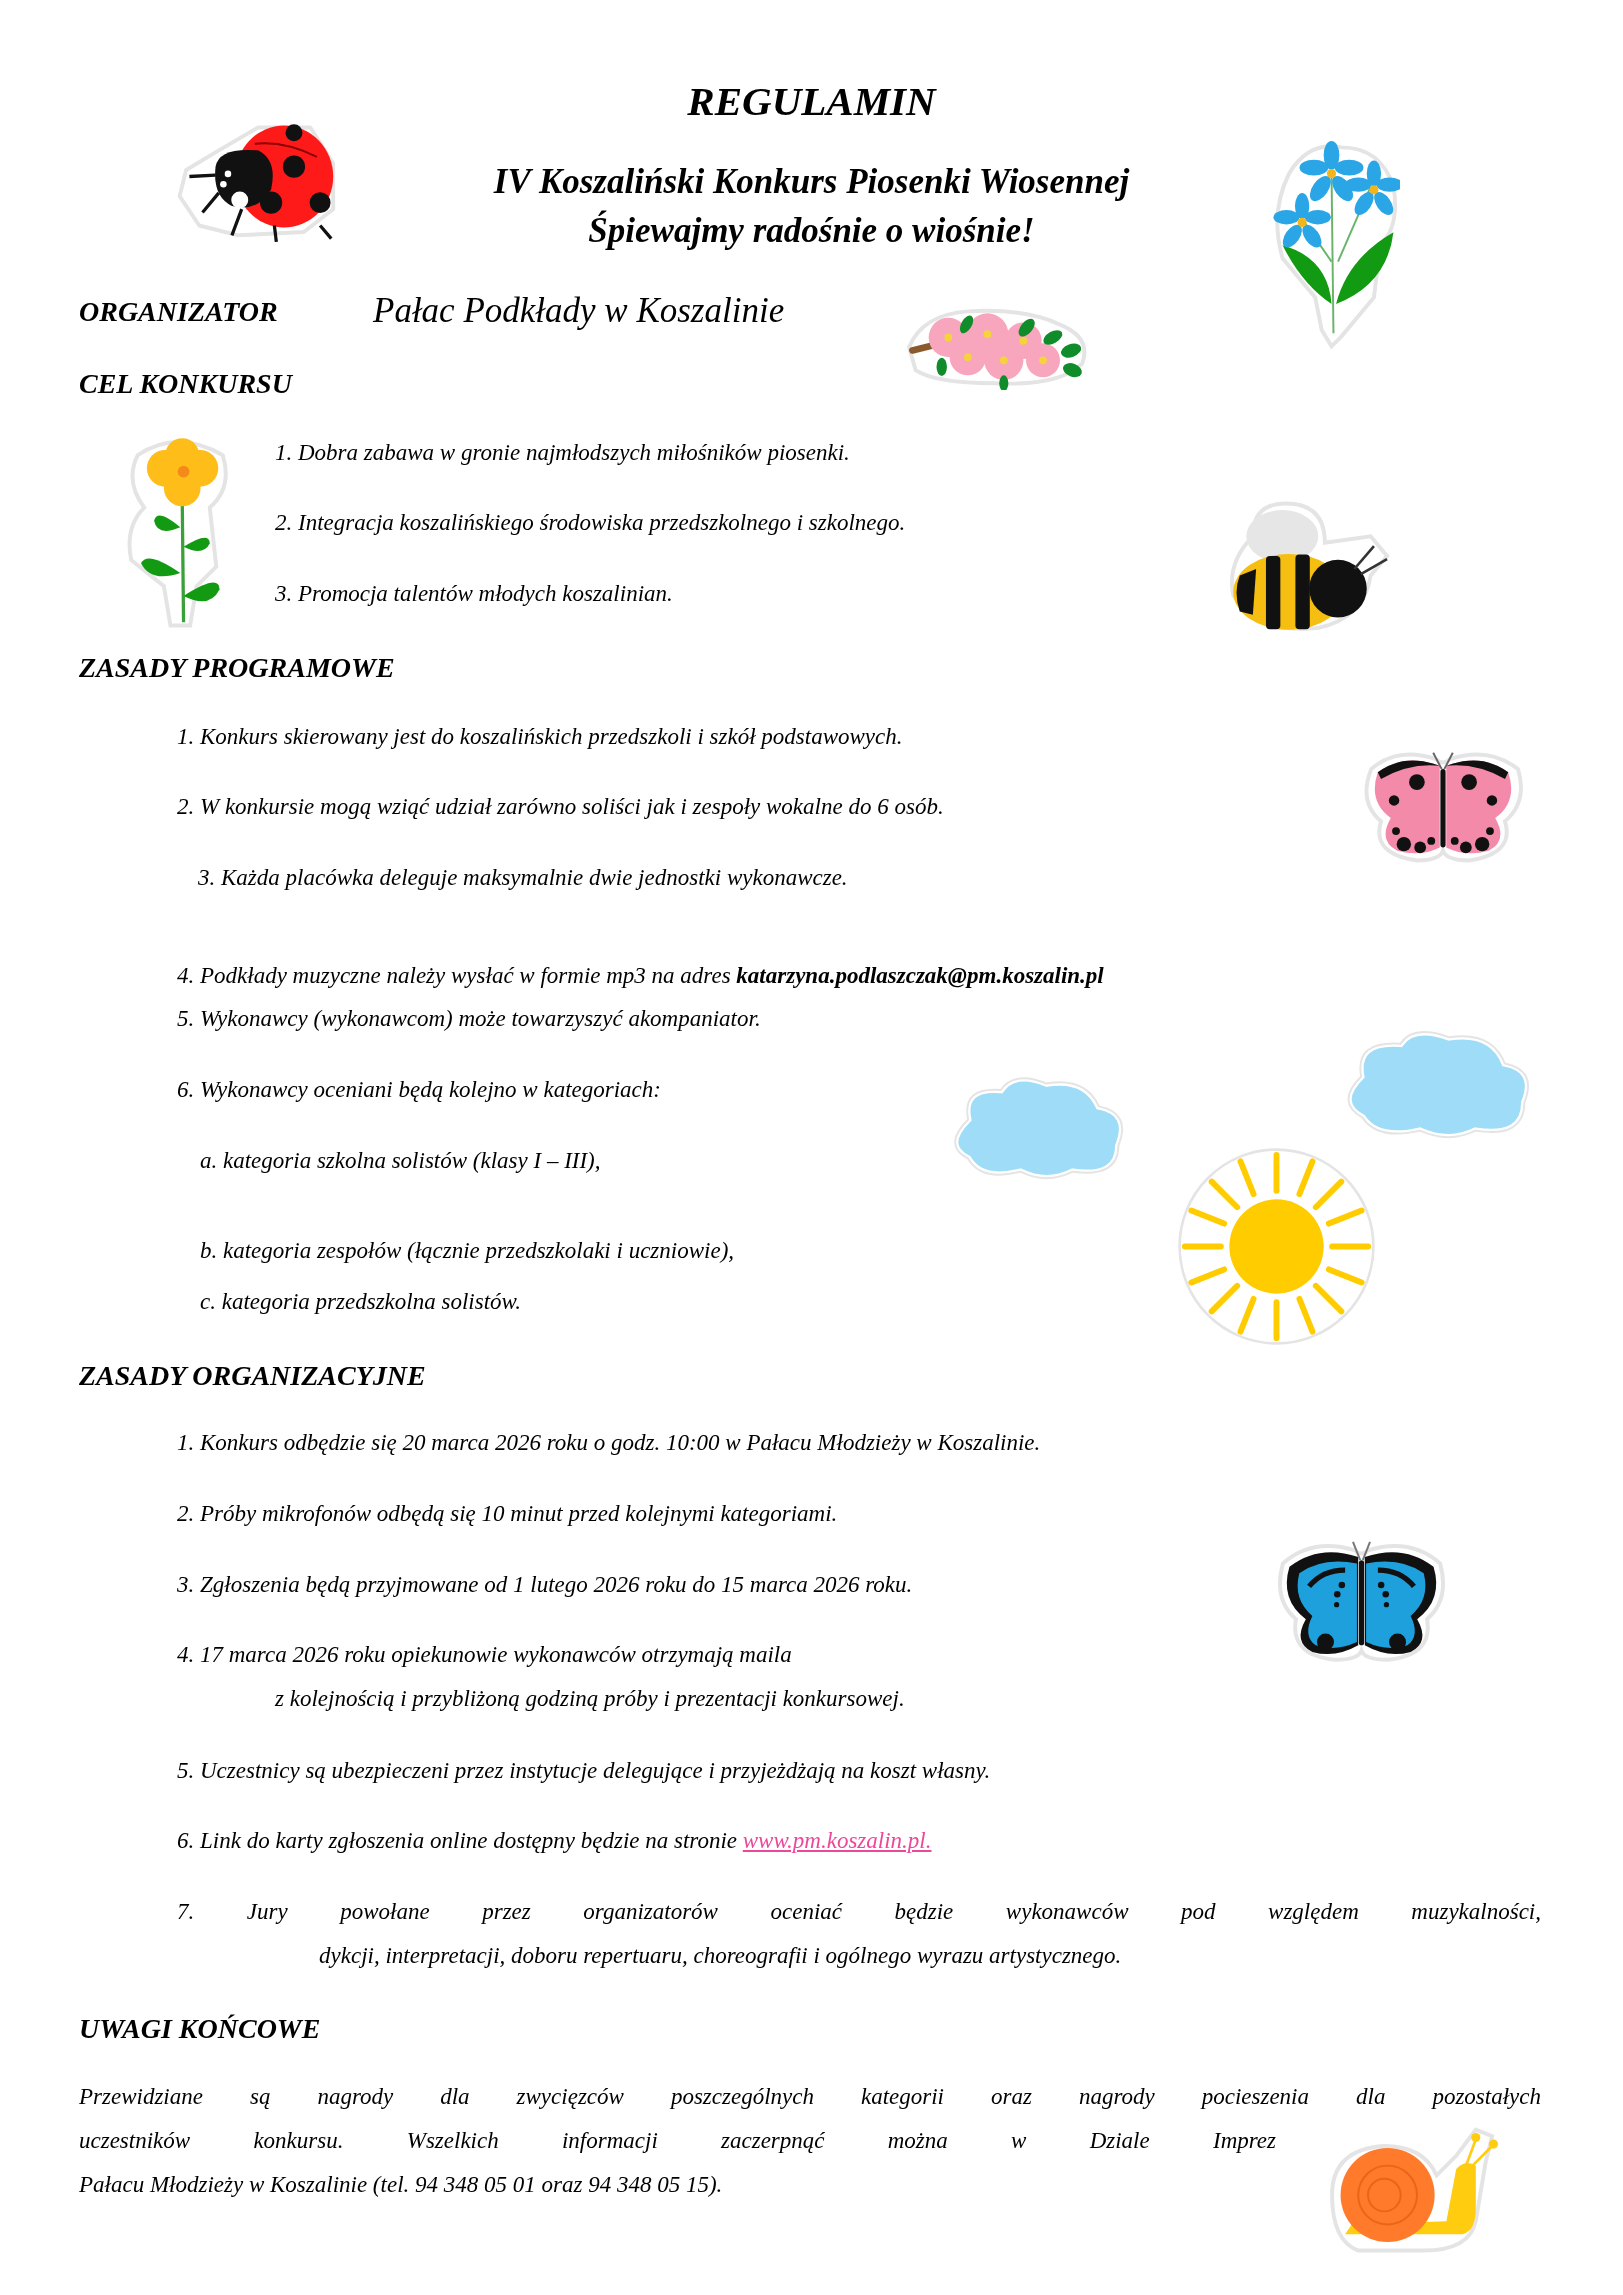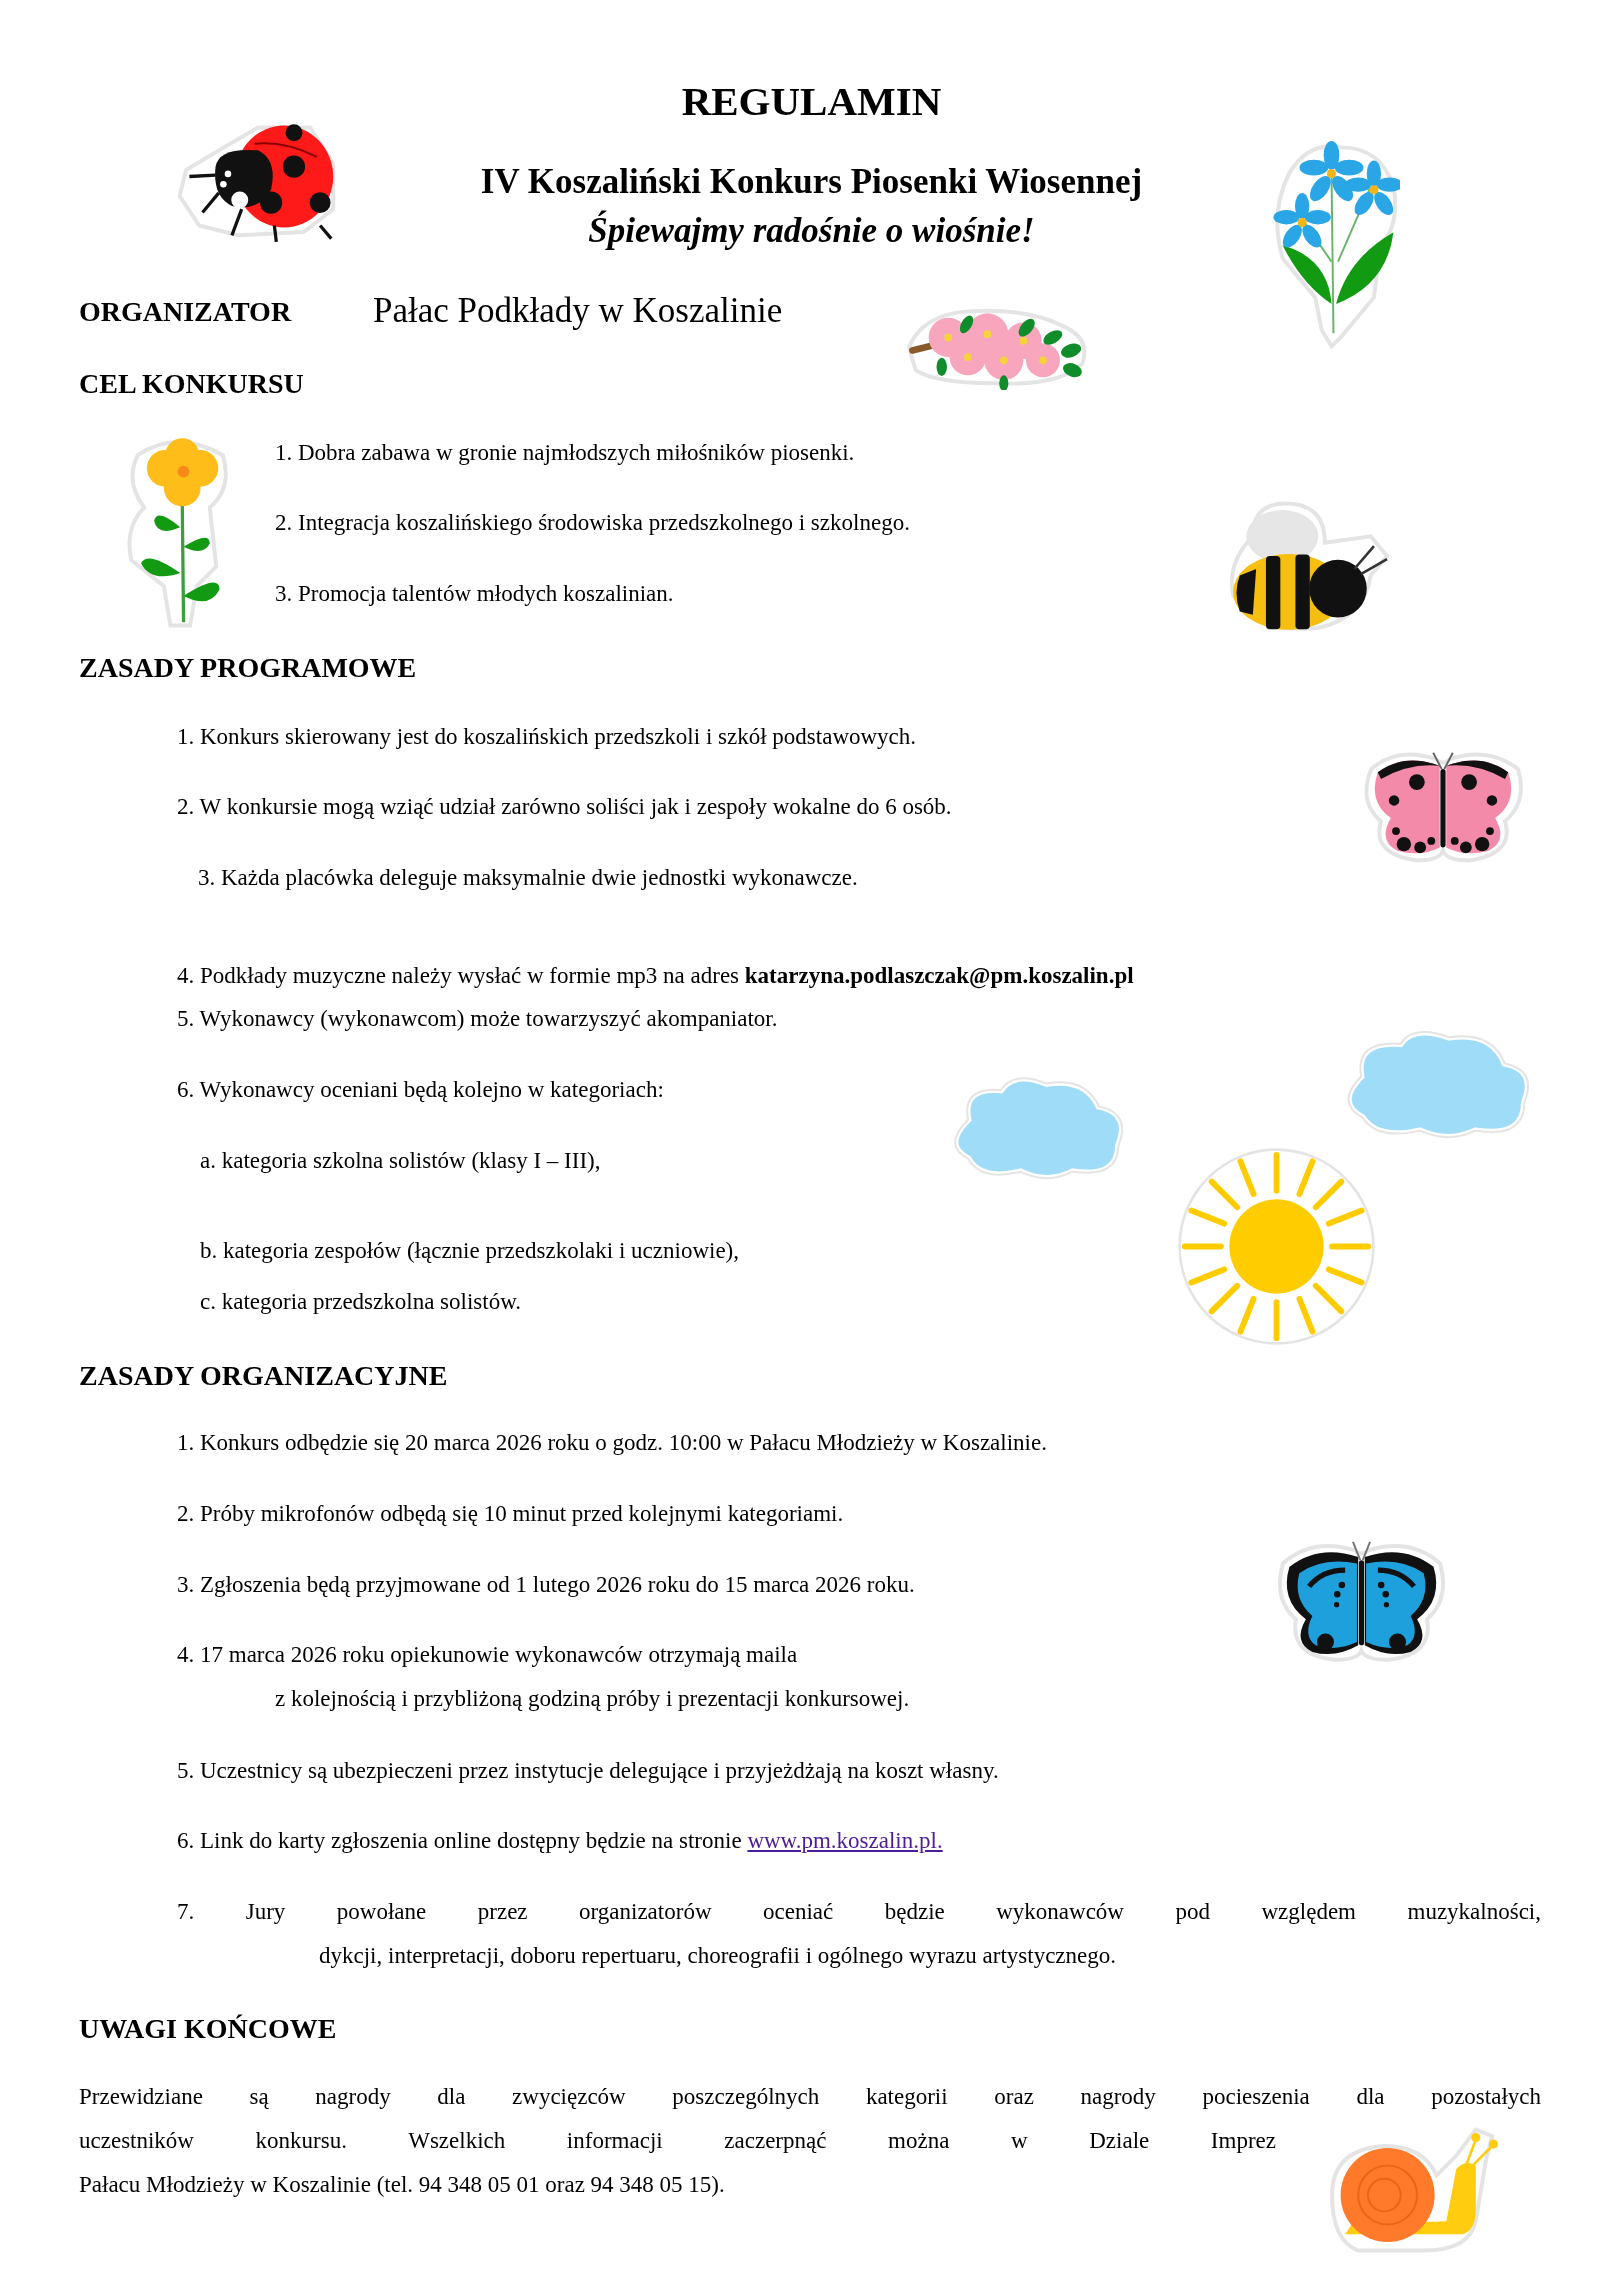--- a/index.html
+++ b/index.html
@@ -1,26 +1,26 @@
 <!DOCTYPE html>
 <html style="font-size:10.5px"><head>
 <meta charset="utf-8">
 <style>
   html, body { margin:0; padding:0; background:#ffffff; }
   body { width:1623px; height:2295px; position:relative; overflow:hidden;
          font-family:"Liberation Serif", "DejaVu Serif", serif; color:#000; }
-  .abs { position:absolute; white-space:nowrap; }
+  .abs { position:absolute; white-space:nowrap;font-style:italic; }
   .title { left:0; width:1623px; text-align:center; font-weight:bold; }
   .t1 { top:77px; font-size:41px; }
   .t2 { top:162px; font-size:35px; }
   .t3 { top:211px; font-size:35px; font-style:italic; }
   .hdr { font-weight:bold; font-size:28px; left:79px; }
   .txt { font-size:23px; }
   .org-val { font-size:35px; left:373px; top:291px; }
-  .link { color:#4c1d95; text-decoration:underline; }
+  .link { color:#ec4899; text-decoration:underline; }
   .email { font-weight:bold; }
   .just { text-align:justify; text-align-last:justify; white-space:normal; }
   .deco { position:absolute; }
   .deco svg { display:block; }
 </style>
 </head>
 <body>
 
 <div class="abs title t1">REGULAMIN</div>
 <div class="abs title t2">IV Koszaliński Konkurs Piosenki Wiosennej</div>

